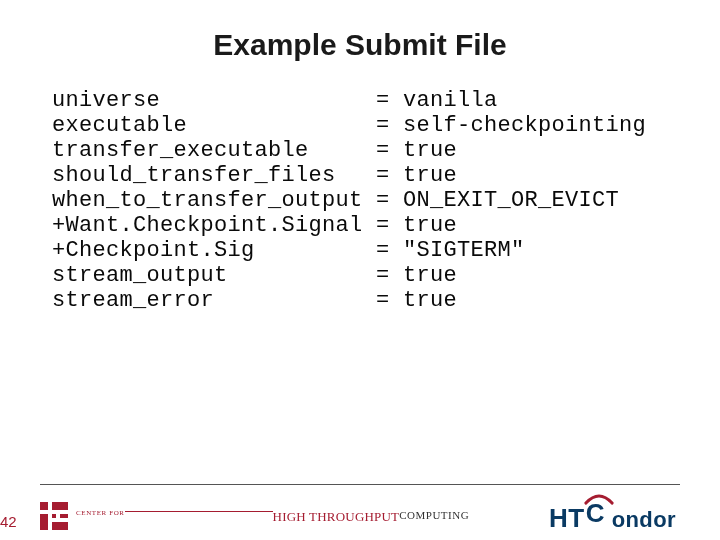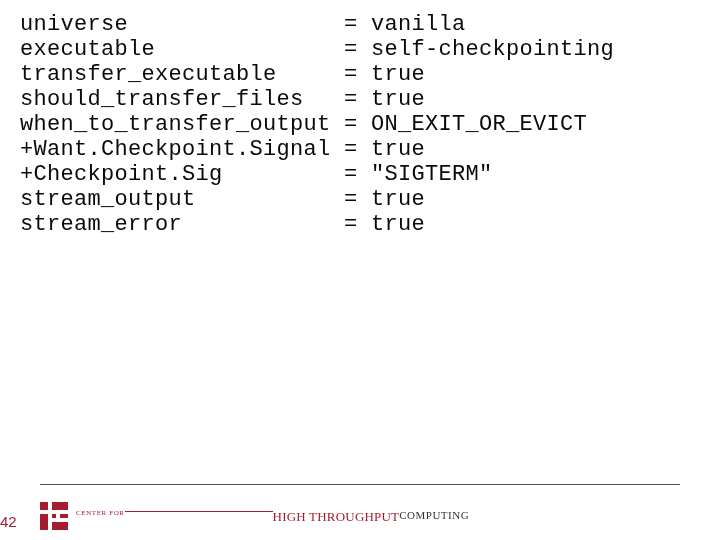--- a/index.html
+++ b/index.html
@@ -11,21 +11,21 @@
     font-weight: bold;
     color: #1a1a1a;
     padding-top: 28px;
     padding-bottom: 14px;
   }
   .code-block {
     font-family: "Courier New", Courier, monospace;
     font-size: 22px;
     white-space: pre;
     color: #0a0a0a;
-    padding-left: 20px;
+    padding-left: 52px;
     padding-top: 12px;
     letter-spacing: 0.3px;
   }
   .footer {
     position: absolute;
     left: 0; right: 0; bottom: 0;
     height: 56px;
   }
   .footer-rule {
     position: absolute;
@@ -87,20 +87,21 @@
     left: 0; top: -8px;
     width: 30px; height: 12px;
   }
   .right-logo .swoosh svg { display: block; }
 </style>
 </head>
 <body>
 
 <div class="slide">
 
+  <div class="title">Example Submit File</div>
 
   <div class="code-block">universe                = vanilla
 executable              = self-checkpointing
 transfer_executable     = true
 should_transfer_files   = true
 when_to_transfer_output = ON_EXIT_OR_EVICT
 +Want.Checkpoint.Signal = true
 +Checkpoint.Sig         = "SIGTERM"
 stream_output           = true
 stream_error            = true</div>
@@ -120,15 +121,28 @@
       <div class="left-logo-text">
         <span class="l1">CENTER FOR</span>
         <div class="left-logo-rule"></div>
         <span class="l2">HIGH THROUGHPUT</span>
         <span class="l3">COMPUTING</span>
       </div>
     </div>
 
     <div class="page-num">42</div>
 
+    <div class="right-logo">
+      <span class="ht">HT</span>
+      <span class="c-wrap">
+        <span class="swoosh">
+          <svg width="30" height="12" viewBox="0 0 30 12">
+            <path d="M2 10 Q15 -4 28 10" stroke="#a51c30" stroke-width="3.2" fill="none" stroke-linecap="round"></path>
+            <path d="M4 11 Q15 2 26 11" stroke="#fff" stroke-width="1.2" fill="none"></path>
+          </svg>
+        </span>
+        <span class="c">C</span>
+      </span>
+      <span class="ondor">ondor</span>
+    </div>
   </div>
 
 </div>
 
 </body></html>

